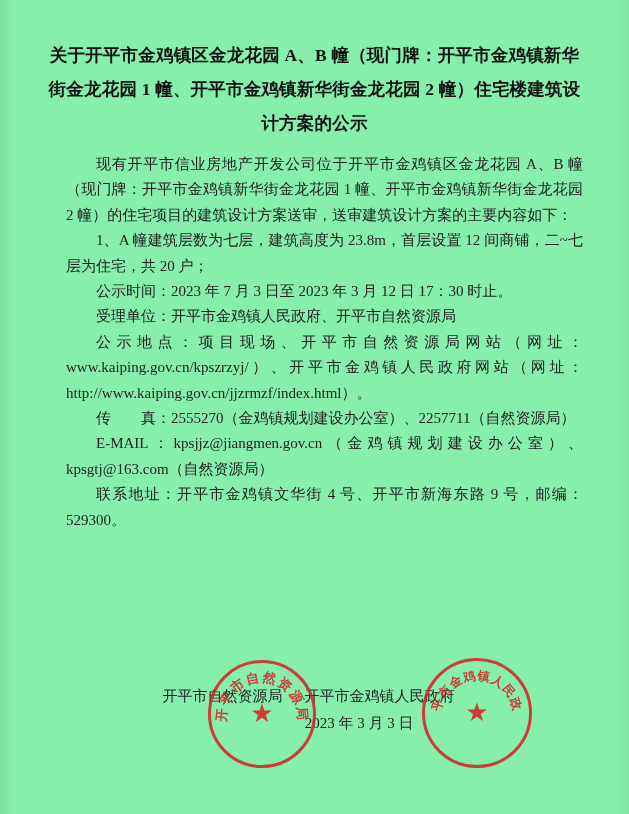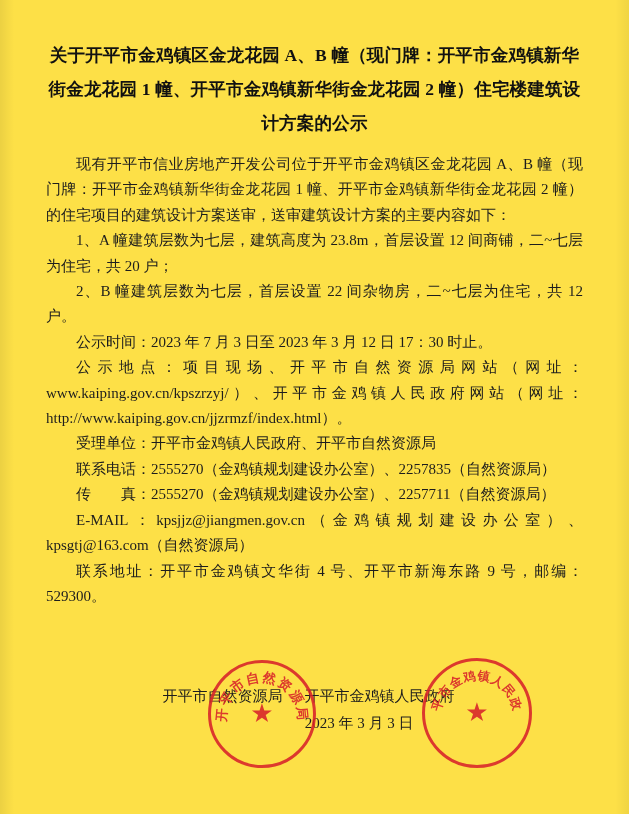--- a/index.html
+++ b/index.html
@@ -13,37 +13,38 @@
     font-family: "Liberation Serif", "DejaVu Serif", serif;
     color: #1b1b1b;
     overflow: hidden;
   }
   .page {
     position: relative;
     width: 629px;
     height: 814px;
     box-sizing: border-box;
     padding: 34px 46px 0 46px;
-    background: #fde047;
+    background: #86efac;
   }
   .title {
     font-size: 17.5px;
     font-weight: bold;
     line-height: 34px;
     text-align: center;
     letter-spacing: 0.2px;
     margin: 4px 0 12px 0;
     color: #111;
   }
   .body-text {
     font-size: 15px;
     line-height: 25.4px;
     text-align: justify;
     text-justify: inter-ideograph;
     color: #1d1d1d;
+    margin-left: 20px;
   }
   .para {
     margin: 0;
     text-indent: 2em;
   }
   .sign-block {
     position: absolute;
     left: 0;
     right: 0;
     bottom: 78px;
@@ -126,25 +127,23 @@
 <div class="page">
 
   <div class="edge-shadow left"></div>
   <div class="edge-shadow right"></div>
 
   <h1 class="title">关于开平市金鸡镇区金龙花园 A、B 幢（现门牌：开平市金鸡镇新华街金龙花园 1 幢、开平市金鸡镇新华街金龙花园 2 幢）住宅楼建筑设计方案的公示</h1>
 
   <div class="body-text">
     <p class="para">现有开平市信业房地产开发公司位于开平市金鸡镇区金龙花园 A、B 幢（现门牌：开平市金鸡镇新华街金龙花园 1 幢、开平市金鸡镇新华街金龙花园 2 幢）的住宅项目的建筑设计方案送审，送审建筑设计方案的主要内容如下：</p>
     <p class="para">1、A 幢建筑层数为七层，建筑高度为 23.8m，首层设置 12 间商铺，二~七层为住宅，共 20 户；</p>
-    <p class="para">2、B 幢建筑层数为七层，首层设置 22 间杂物房，二~七层为住宅，共 12 户。</p>
     <p class="para">公示时间：2023 年 7 月 3 日至 2023 年 3 月 12 日 17：30 时止。</p>
+    <p class="para">受理单位：开平市金鸡镇人民政府、开平市自然资源局</p>
     <p class="para">公示地点：项目现场、开平市自然资源局网站（网址：www.kaiping.gov.cn/kpszrzyj/）、开平市金鸡镇人民政府网站（网址：http://www.kaiping.gov.cn/jjzrmzf/index.html）。</p>
-    <p class="para">受理单位：开平市金鸡镇人民政府、开平市自然资源局</p>
-    <p class="para">联系电话：2555270（金鸡镇规划建设办公室）、2257835（自然资源局）</p>
     <p class="para">传　　真：2555270（金鸡镇规划建设办公室）、2257711（自然资源局）</p>
     <p class="para">E-MAIL：kpsjjz@jiangmen.gov.cn（金鸡镇规划建设办公室）、kpsgtj@163.com（自然资源局）</p>
     <p class="para">联系地址：开平市金鸡镇文华街 4 号、开平市新海东路 9 号，邮编：529300。</p>
   </div>
 
   <div class="sign-block">
     <div class="sign-row">
       <span>开平市自然资源局</span>
       <span>开平市金鸡镇人民政府</span>
     </div>

